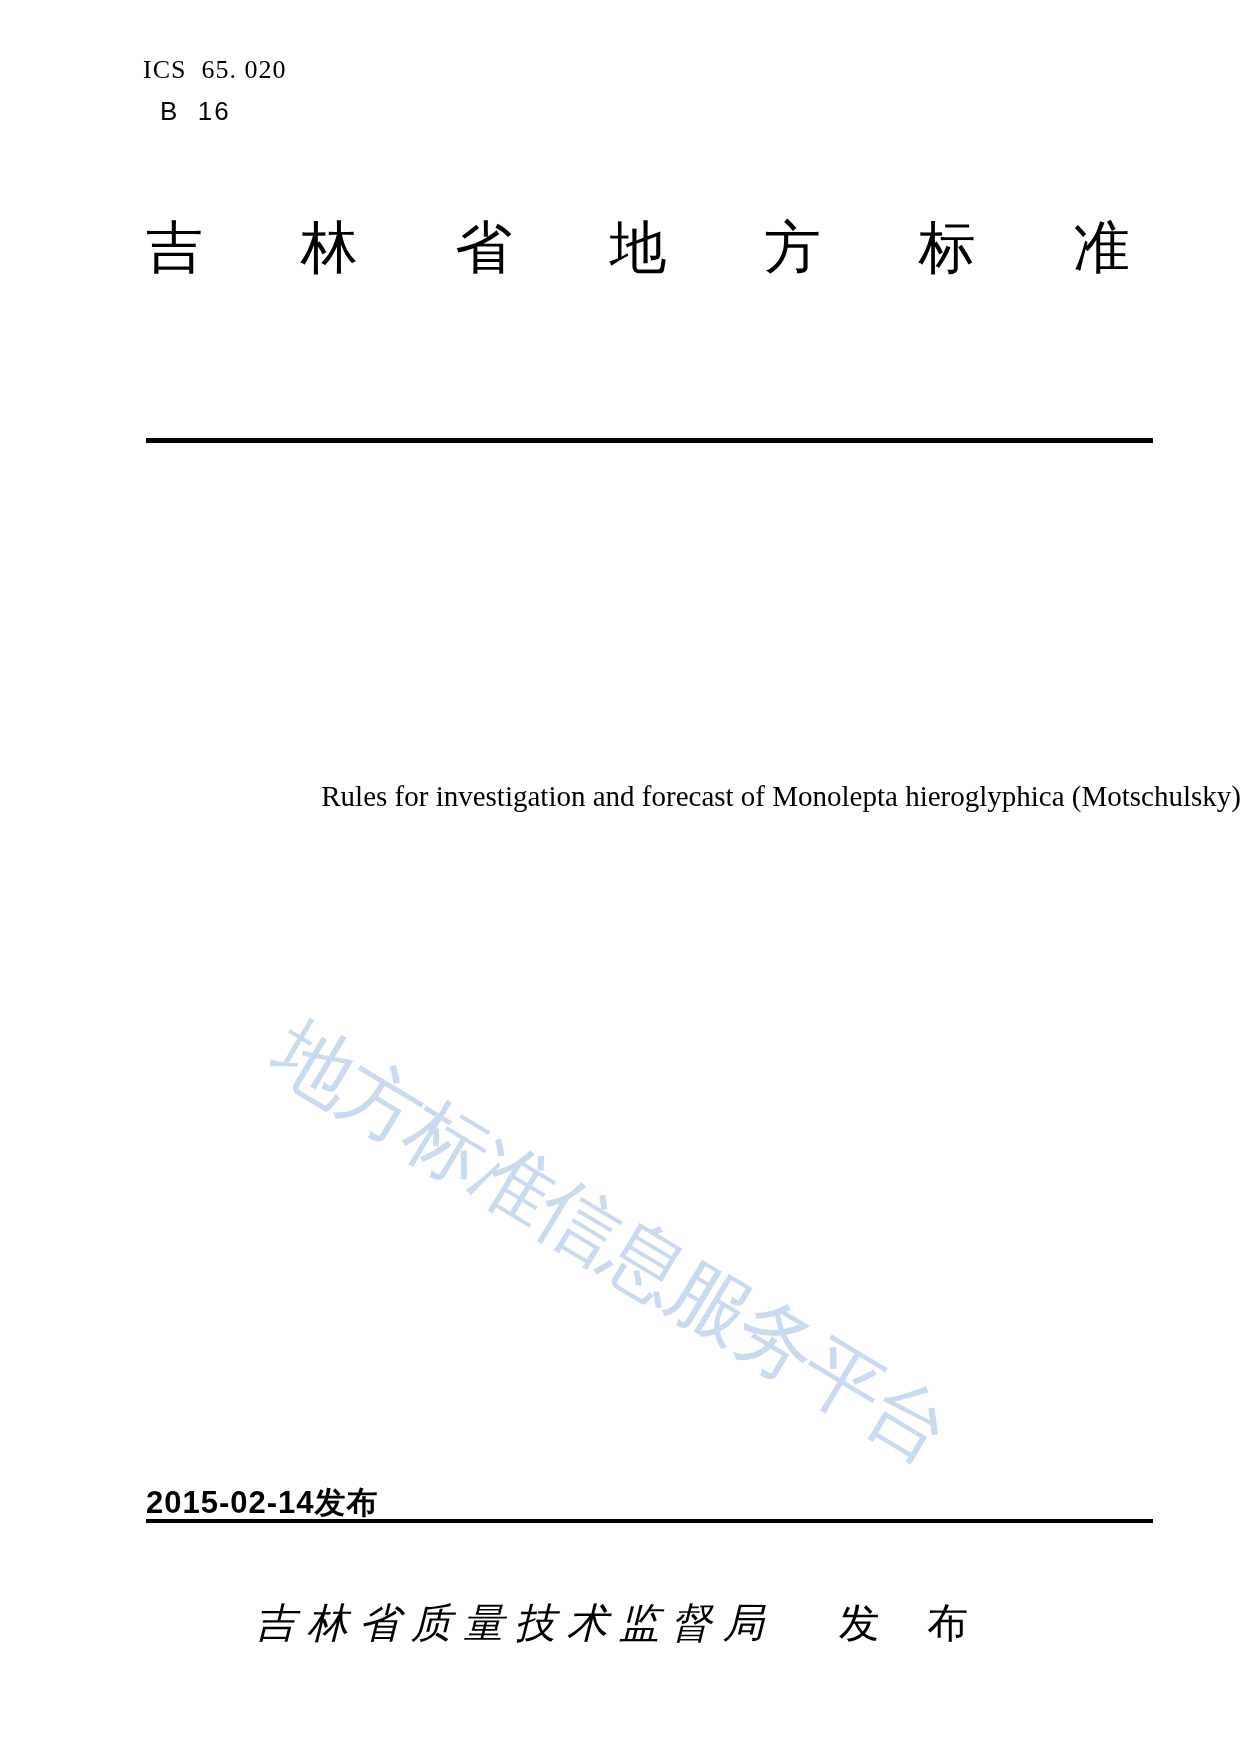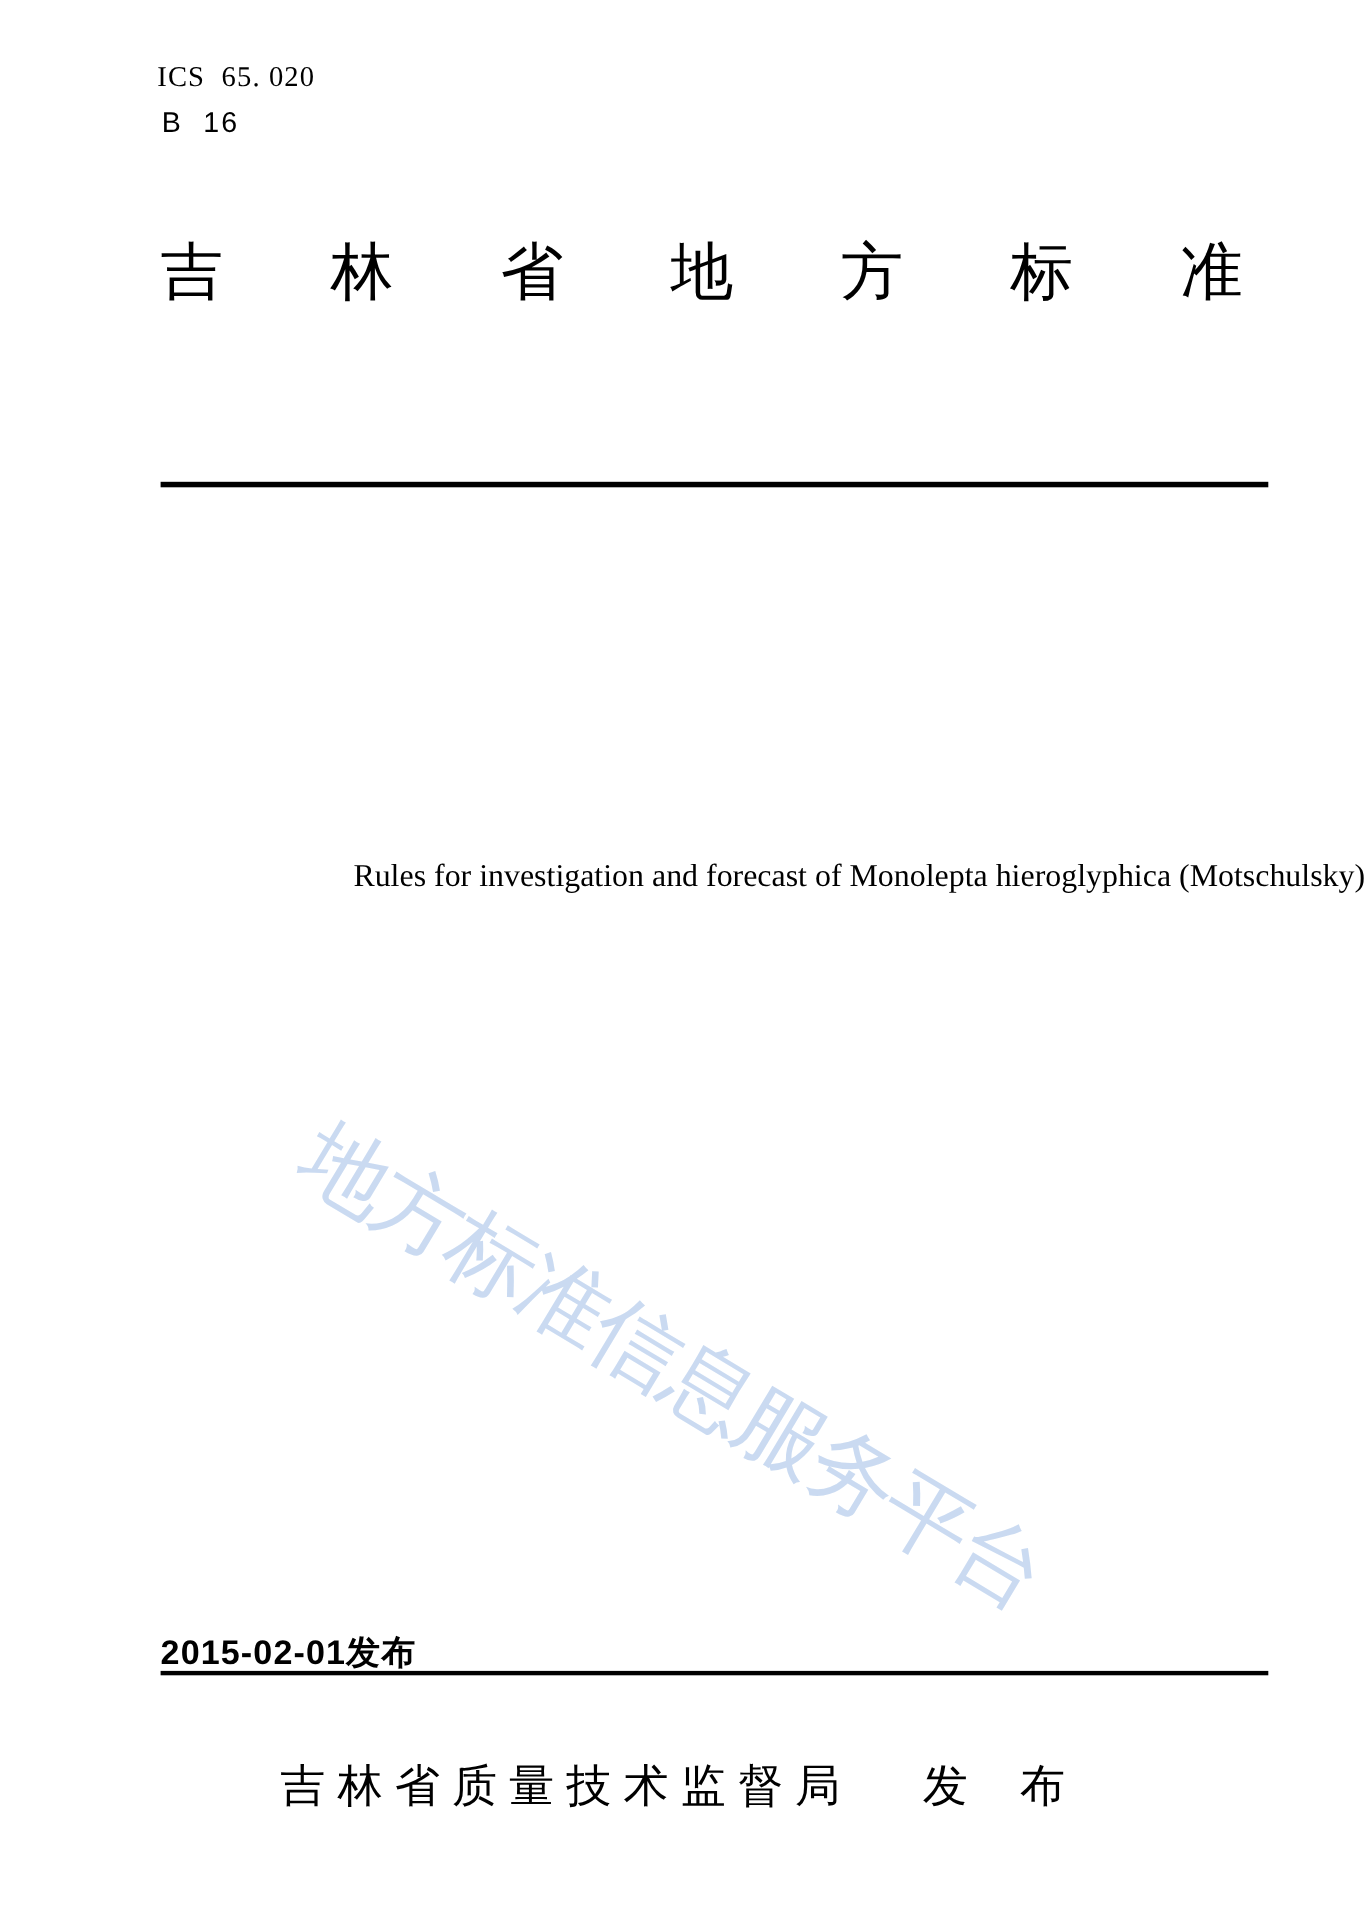--- a/index.html
+++ b/index.html
@@ -21,21 +21,21 @@
     position: absolute;
     left: 143px;
     top: 55px;
     font-family: "Liberation Serif", serif;
     font-size: 26px;
     letter-spacing: 1px;
     white-space: pre;
   }
   .doc-class {
     position: absolute;
-    left: 147px;
+    left: 160px;
     top: 96px;
     font-size: 26px;
     letter-spacing: 2px;
     white-space: pre;
   }
   .db-logo {
     position: absolute;
     right: 122px;
     top: 90px;
     font-family: "Liberation Serif", serif;
@@ -134,20 +134,21 @@
     left: 0;
     top: 1596px;
     width: 100%;
     text-align: center;
     font-size: 41px;
     font-weight: 500;
     z-index: 1;
   }
   .publisher-name {
     letter-spacing: 11px;
+    font-style: italic;
   }
   .publish-label {
     margin-left: 64px;
     letter-spacing: 18px;
   }
 </style>
 </head>
 <body>
 
 <div class="page">
@@ -167,21 +168,21 @@
 
 
   <div class="rule-top"></div>
 
   <div class="watermark" id="watermark" style="color: rgb(159, 189, 230);">地方标准信息服务平台</div>
 
   <div class="title-en">Rules for investigation and forecast of Monolepta hieroglyphica (Motschulsky)</div>
 
   <div class="dates-row">
     <div>
-      <span>2015-02-01</span><span>发布</span>
+      <span>2015-02-14</span><span>发布</span>
     </div>
   </div>
 
   <div class="rule-bottom"></div>
 
   <div class="publisher-row">
     <span class="publisher-name">吉林省质量技术监督局</span><span class="publish-label">发 布</span>
   </div>
 
 </div>

